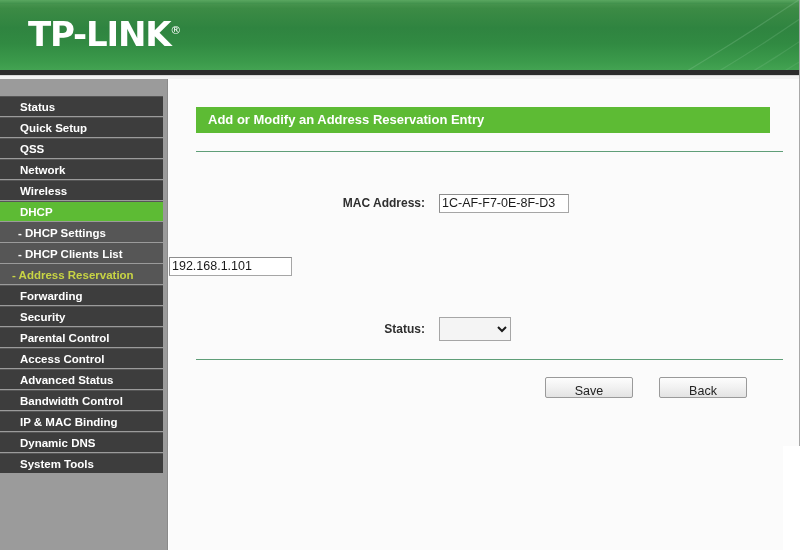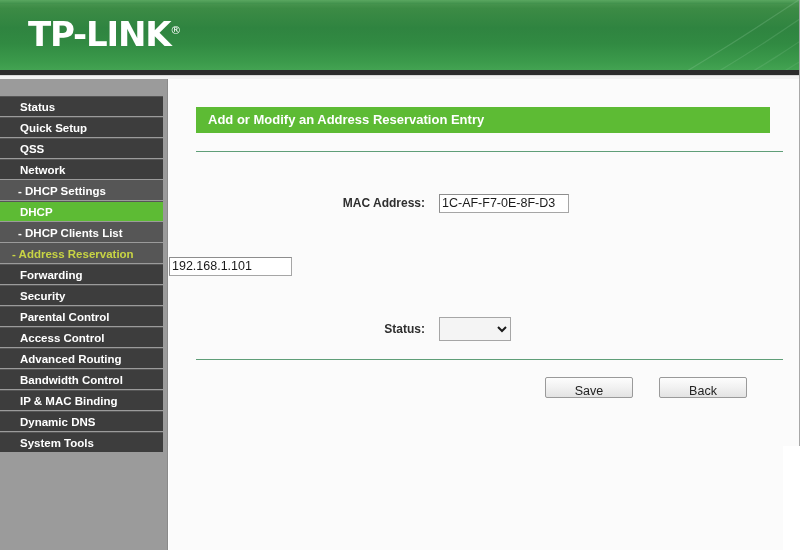--- a/index.html
+++ b/index.html
@@ -266,29 +266,30 @@
 
   <div class="body-wrap">
 
     <div class="sidebar">
       <div class="sidebar-gap"></div>
       <div class="menu" id="menu-container">
           <div class="menu-item">Status</div>
           <div class="menu-item">Quick Setup</div>
           <div class="menu-item">QSS</div>
           <div class="menu-item">Network</div>
+          <div class="menu-item">Wireless</div>
+          <div class="menu-item active">DHCP</div>
           <div class="menu-item sub">- DHCP Settings</div>
-          <div class="menu-item active">DHCP</div>
           <div class="menu-item sub">- DHCP Clients List</div>
           <div class="menu-item sub active-sub">- Address Reservation</div>
           <div class="menu-item">Forwarding</div>
           <div class="menu-item">Security</div>
           <div class="menu-item">Parental Control</div>
           <div class="menu-item">Access Control</div>
-          <div class="menu-item">Advanced Routing</div>
+          <div class="menu-item">Advanced Status</div>
           <div class="menu-item">Bandwidth Control</div>
           <div class="menu-item">IP &amp; MAC Binding</div>
           <div class="menu-item">Dynamic DNS</div>
           <div class="menu-item">System Tools</div>
         </div>
       <div class="sidebar-filler"></div>
     </div>
 
     <div class="content">
 

